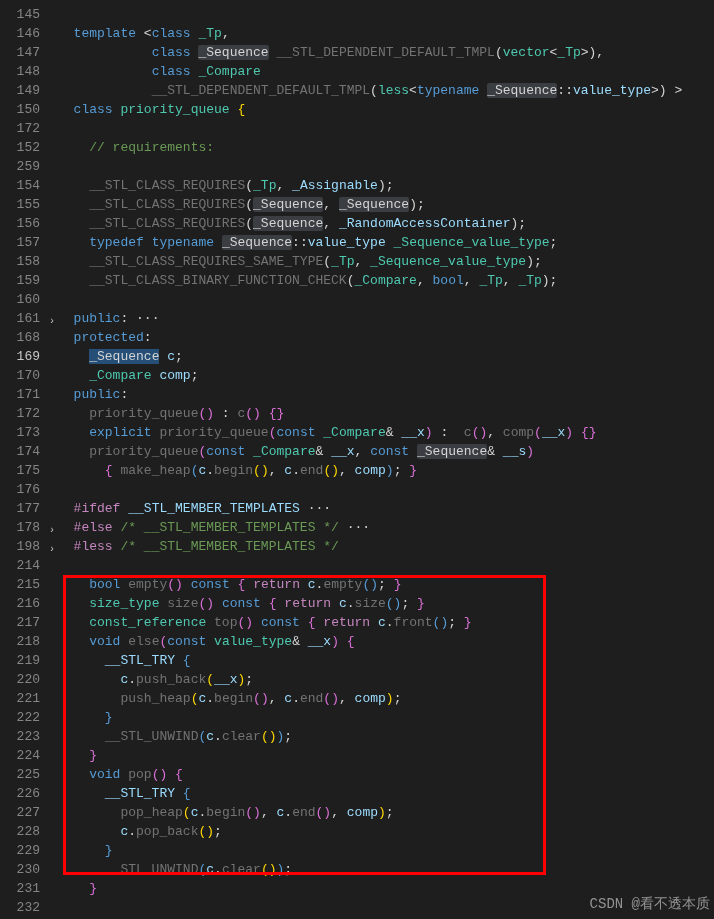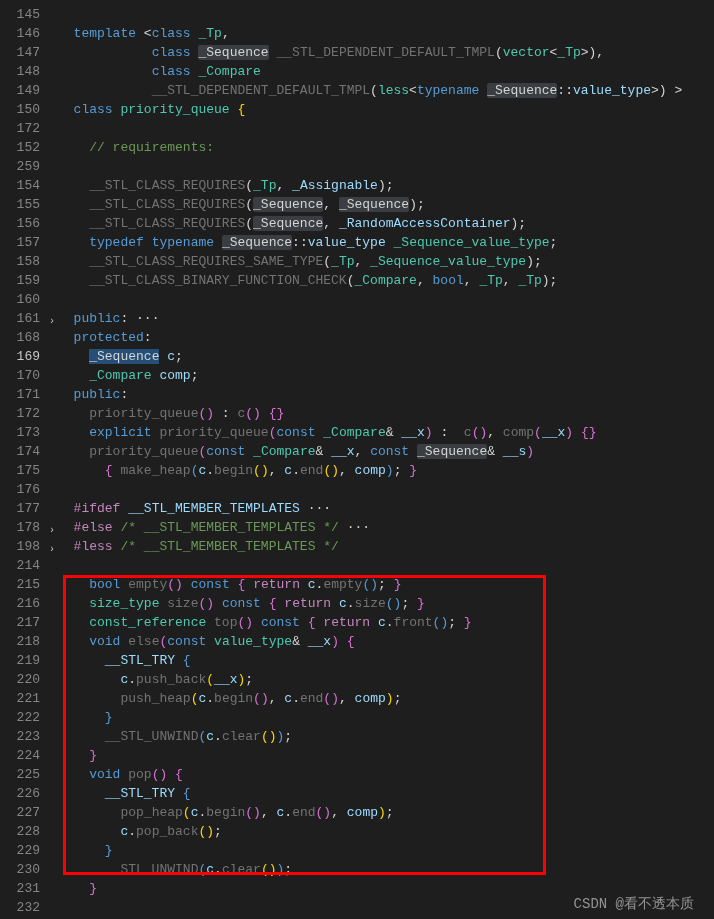--- a/index.html
+++ b/index.html
@@ -58,21 +58,21 @@
   position: absolute;
   border: 3px solid #ff0000;
   left: 63px;
   top: 575px;
   width: 483px;
   height: 300px;
   pointer-events: none;
 }
 .watermark {
   position: absolute;
-  right: 20px;
+  right: 4px;
   bottom: 6px;
   color: #b0b0b0;
   font-size: 14px;
   opacity: 0.8;
 }
 
 .kw { color: #569cd6; }
 .kw2 { color: #c586c0; }
 .type { color: #4ec9b0; }
 .fn { color: #737373; }

